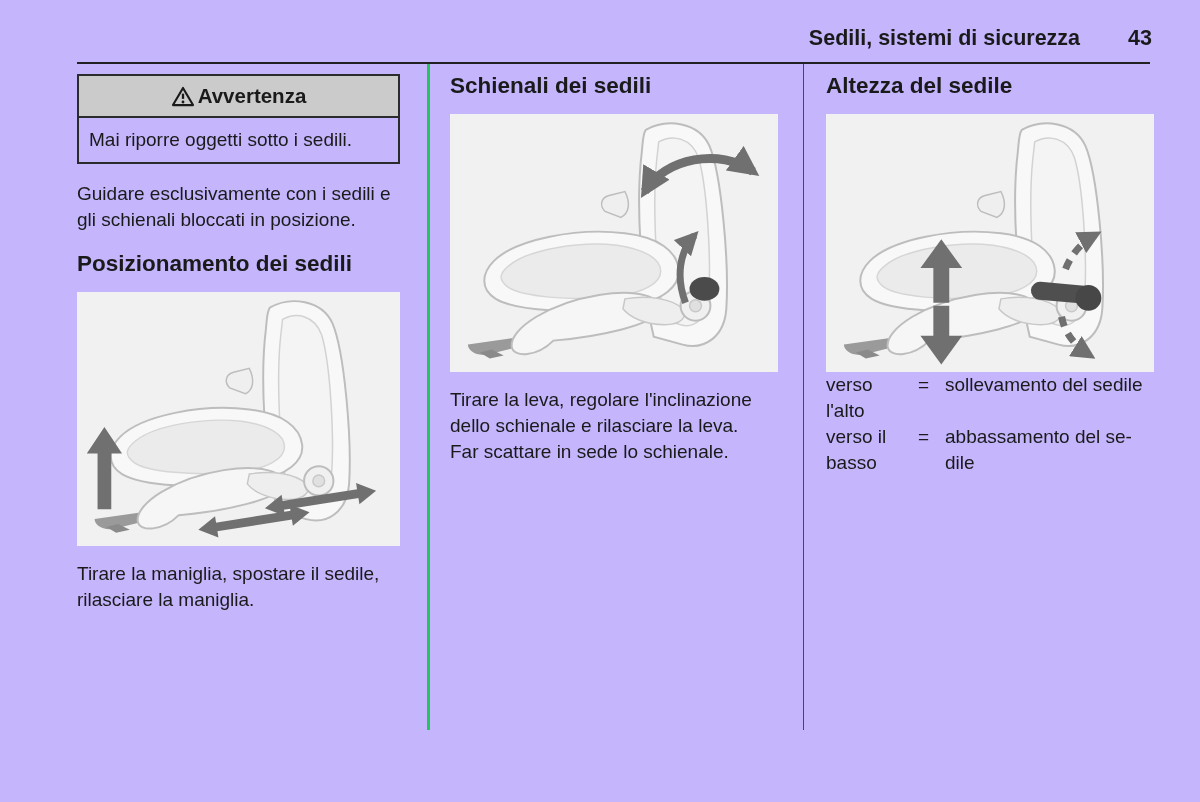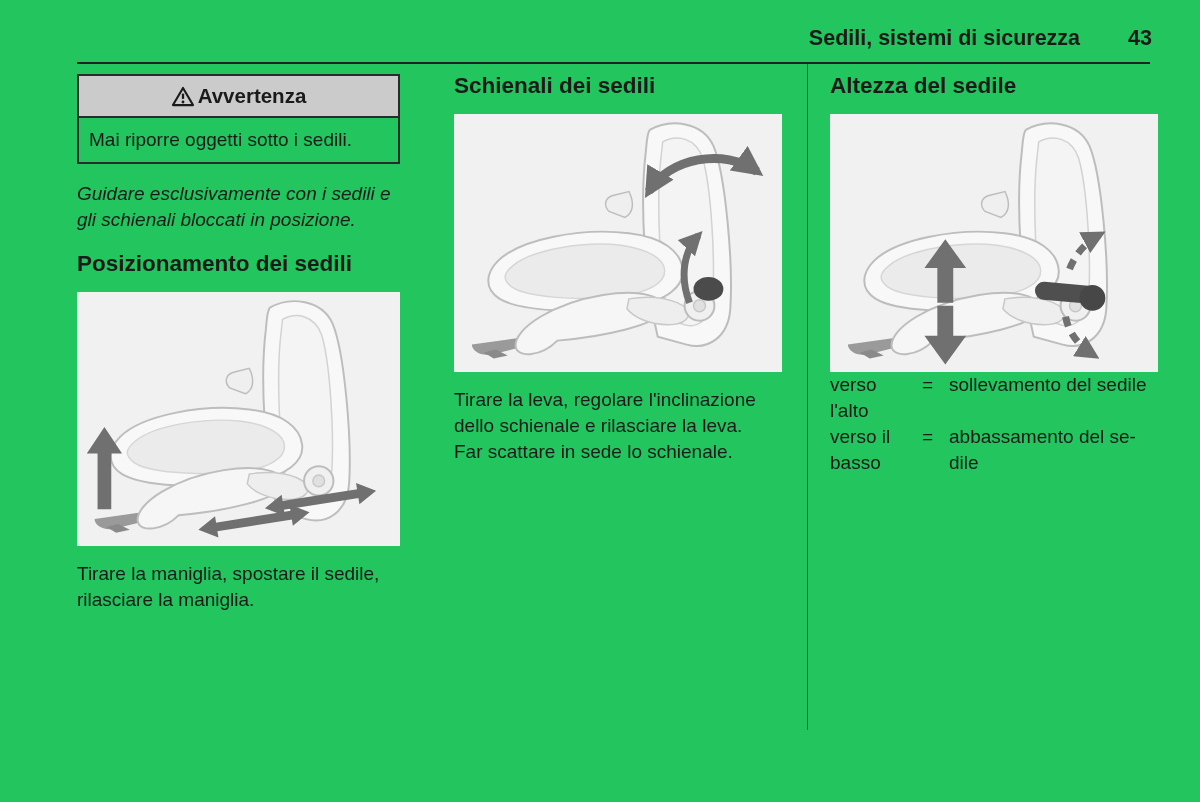--- a/index.html
+++ b/index.html
@@ -1,42 +1,42 @@
 <!DOCTYPE html>
 <html><head>
 <meta charset="utf-8">
 <style>
   html,body{margin:0;padding:0;background:#ffffff;}
   .page{
     width:1200px;height:802px;position:relative;overflow:hidden;
-    background:#22c55e;color:#1a1a1a;
+    background:#c4b5fd;color:#1a1a1a;
     font-family:"Liberation Sans",sans-serif;
   }
   .page-header{
     display:flex;justify-content:flex-end;align-items:baseline;
     gap:48px;padding:26px 48px 0 0;font-weight:bold;font-size:21.5px;
   }
   .rule{border:none;border-top:2px solid #222;margin:11px 50px 0 77px;}
   .columns{display:flex;height:666px;margin-top:0;}
   .col{box-sizing:border-box;}
   .col-1{width:427px;padding:10px 27px 0 77px;}
   .col-2{width:413px;padding:7px 25px 0 20px;
-         border-left:7px solid #22c55e;border-right:1px solid #4a4a4a;}
+         border-left:3px solid #22c55e;border-right:1px solid #4a4a4a;}
   .col-3{width:400px;padding:7px 50px 0 22px;}
 
   .warning-box{border:2px solid #2b2b2b;}
   .warning-head{
     background:#cbcbcb;border-bottom:2px solid #2b2b2b;
     font-weight:bold;font-size:20.5px;padding:8px 12px;
     display:flex;justify-content:center;align-items:center;gap:3px;
   }
   .warning-head svg{display:block;}
   .warning-body{padding:11px 10px;font-size:19px;}
 
-  .body-text{font-size:19px;line-height:1.36;margin:17px 0 0;font-style:italic;}
+  .body-text{font-size:19px;line-height:1.36;margin:17px 0 0;}
   .preline{white-space:pre-line;}
   h2.section{font-size:22.5px;font-weight:bold;margin:18px 0 15px;}
   .col-2 h2.section,.col-3 h2.section{margin:2px 0 0;}
 
   .figure{background:#f1f1f1;margin-top:15px;}
   .col-1 .figure{width:323px;}
   .col-2 .figure,.col-3 .figure{width:328px;}
   .figure svg{display:block;width:100%;height:auto;}
 
   .caption{font-size:19px;line-height:1.36;margin-top:15px;}

